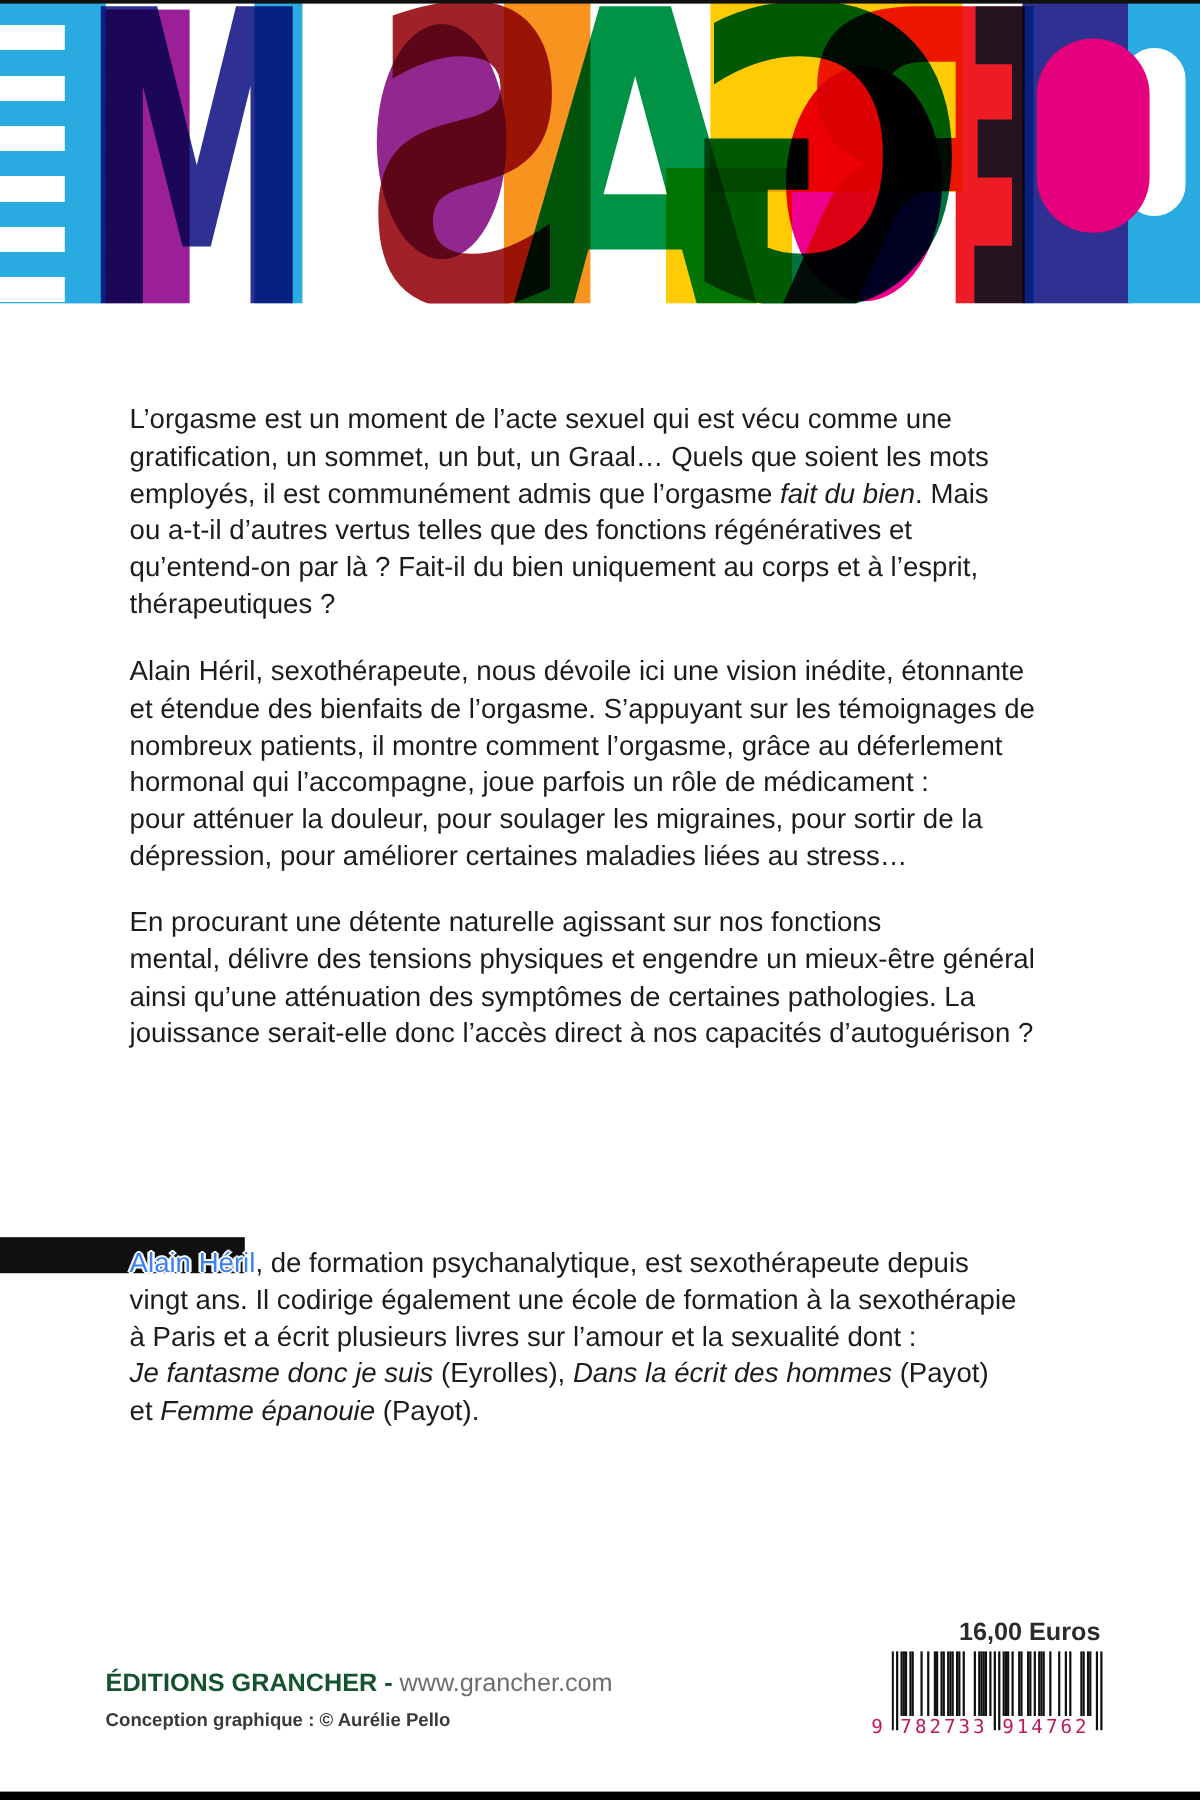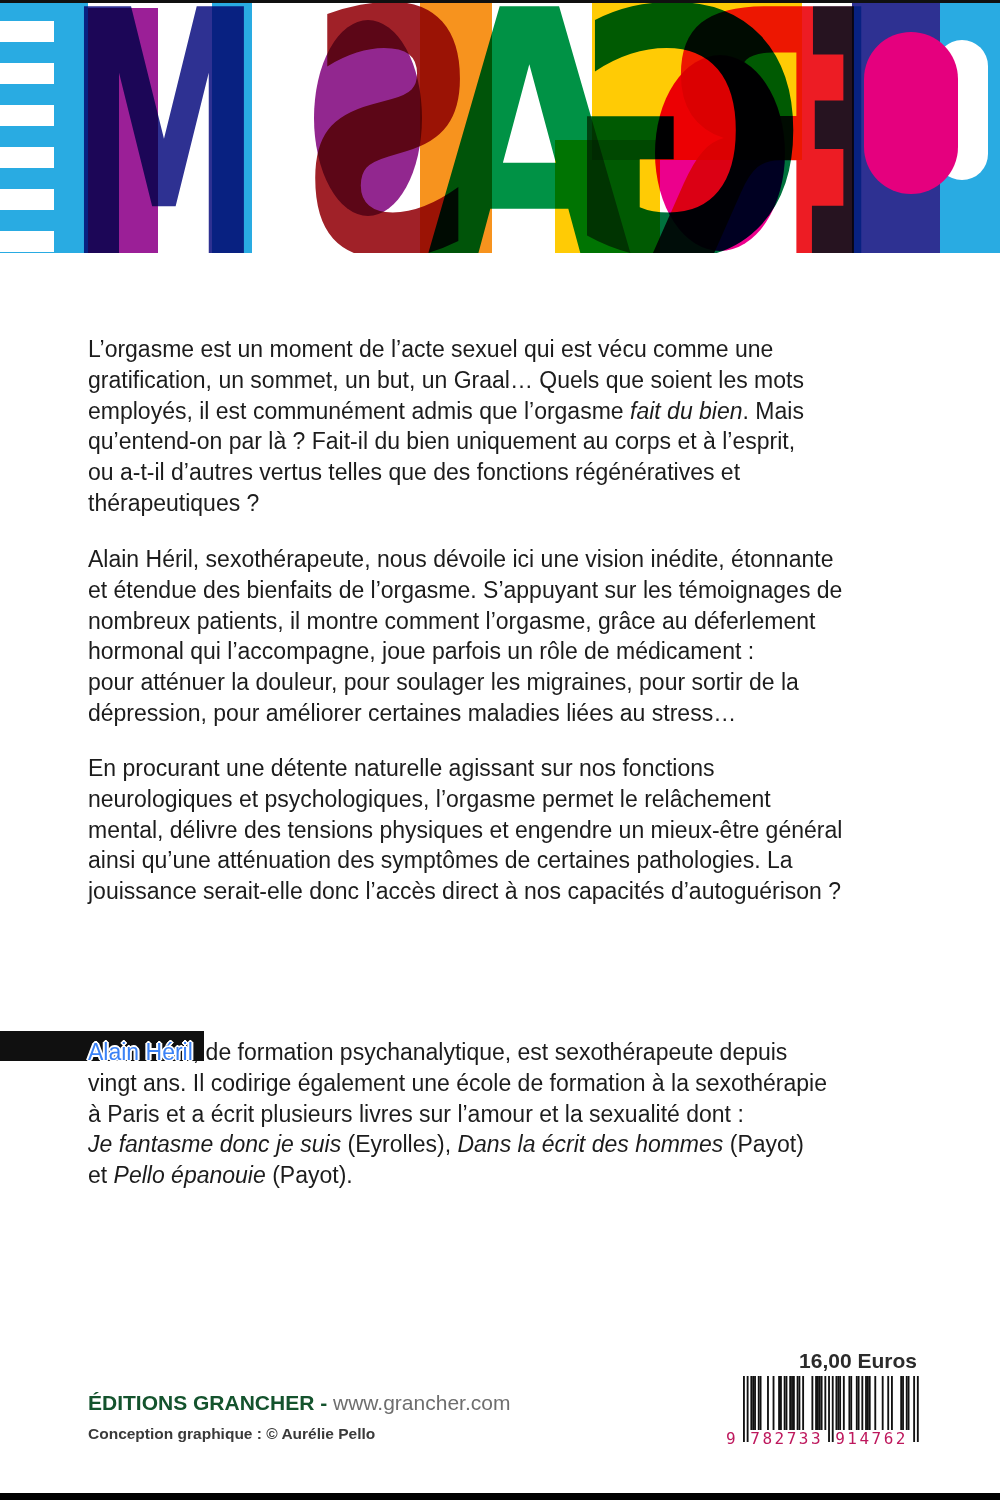--- a/index.html
+++ b/index.html
@@ -30,21 +30,21 @@
   .pinkCounter{left:42px;top:32px;width:94px;height:162px;border-radius:47px;background:#E5007E;}
   .gR{left:118px;transform:scaleX(.90);}
   .gG{left:192px;transform:scaleX(.87);}
   .gA{left:368px;transform:scaleX(.78);}
   .gS{left:522px;transform:scaleX(.74);}
   .gM{left:738px;transform:scaleX(.58);}
   .gE{left:130px;transform:scaleX(.28);}
   
   .textblock{position:absolute;left:88px;width:845px;font-size:23px;line-height:30.8px;
              color:#1c1c1c;letter-spacing:0;}
-  .tline{white-space:pre;}
+  .tline{white-space:pre;margin-left:20px;}
   .it{font-style:italic;}
   .hl{position:relative;z-index:2;color:#3b82f6;
       text-shadow:-2px 0 #fff,2px 0 #fff,0 -2px #fff,0 2px #fff,
                   -1px -1px #fff,1px -1px #fff,-1px 1px #fff,1px 1px #fff;}
   .p1{top:334px;}
   .p2{top:544px;}
   .p3{top:753px;}
   .bio{top:1037px;}
   .hl-bar{position:absolute;left:0;top:1031px;width:204px;height:30px;background:#101010;z-index:1;}
   
@@ -84,47 +84,46 @@
     <div class="glyph mult gS" style="color: rgb(160, 33, 40);">S</div>
     <div class="glyph mult gM" style="color: rgb(46, 49, 146);">M</div>
   </div>
   <div class="collage-top-line"></div>
 </div>
 
 <div class="textblock p1">
     <div class="tline"><span>L’orgasme est un moment de l’acte sexuel qui est vécu comme une</span></div>
     <div class="tline"><span>gratification, un sommet, un but, un Graal… Quels que soient les mots</span></div>
     <div class="tline"><span>employés, il est communément admis que l’orgasme </span><span class="it">fait du bien</span><span>. Mais</span></div>
+    <div class="tline"><span>ou a-t-il d’autres vertus telles que des fonctions régénératives et</span></div>
     <div class="tline"><span>qu’entend-on par là ? Fait-il du bien uniquement au corps et à l’esprit,</span></div>
-    <div class="tline"><span>ou a-t-il d’autres vertus telles que des fonctions régénératives et</span></div>
     <div class="tline"><span>thérapeutiques ?</span></div>
   </div>
 <div class="textblock p2">
     <div class="tline"><span>Alain Héril, sexothérapeute, nous dévoile ici une vision inédite, étonnante</span></div>
     <div class="tline"><span>et étendue des bienfaits de l’orgasme. S’appuyant sur les témoignages de</span></div>
     <div class="tline"><span>nombreux patients, il montre comment l’orgasme, grâce au déferlement</span></div>
     <div class="tline"><span>hormonal qui l’accompagne, joue parfois un rôle de médicament :</span></div>
     <div class="tline"><span>pour atténuer la douleur, pour soulager les migraines, pour sortir de la</span></div>
     <div class="tline"><span>dépression, pour améliorer certaines maladies liées au stress…</span></div>
   </div>
 <div class="textblock p3">
     <div class="tline"><span>En procurant une détente naturelle agissant sur nos fonctions</span></div>
-    <div class="tline"><span>neurologiques et psychologiques, l’orgasme permet le relâchement</span></div>
     <div class="tline"><span>mental, délivre des tensions physiques et engendre un mieux-être général</span></div>
     <div class="tline"><span>ainsi qu’une atténuation des symptômes de certaines pathologies. La</span></div>
     <div class="tline"><span>jouissance serait-elle donc l’accès direct à nos capacités d’autoguérison ?</span></div>
   </div>
 
 <div class="hl-bar"></div>
 <div class="textblock bio">
     <div class="tline"><span class="hl">Alain Héril</span><span>, de formation psychanalytique, est sexothérapeute depuis</span></div>
     <div class="tline"><span>vingt ans. Il codirige également une école de formation à la sexothérapie</span></div>
     <div class="tline"><span>à Paris et a écrit plusieurs livres sur l’amour et la sexualité dont :</span></div>
     <div class="tline"><span class="it">Je fantasme donc je suis</span><span> (Eyrolles), </span><span class="it">Dans la écrit des hommes</span><span> (Payot)</span></div>
-    <div class="tline"><span>et </span><span class="it">Pello épanouie</span><span> (Payot).</span></div>
+    <div class="tline"><span>et </span><span class="it">Femme épanouie</span><span> (Payot).</span></div>
   </div>
 
 <div class="price">16,00 Euros</div>
 
 <div class="publisher-line">
   <span class="publisher-name">ÉDITIONS GRANCHER - </span><span class="publisher-site">www.grancher.com</span>
 </div>
 
 <div class="credit">Conception graphique : © Aurélie Pello</div>
 

